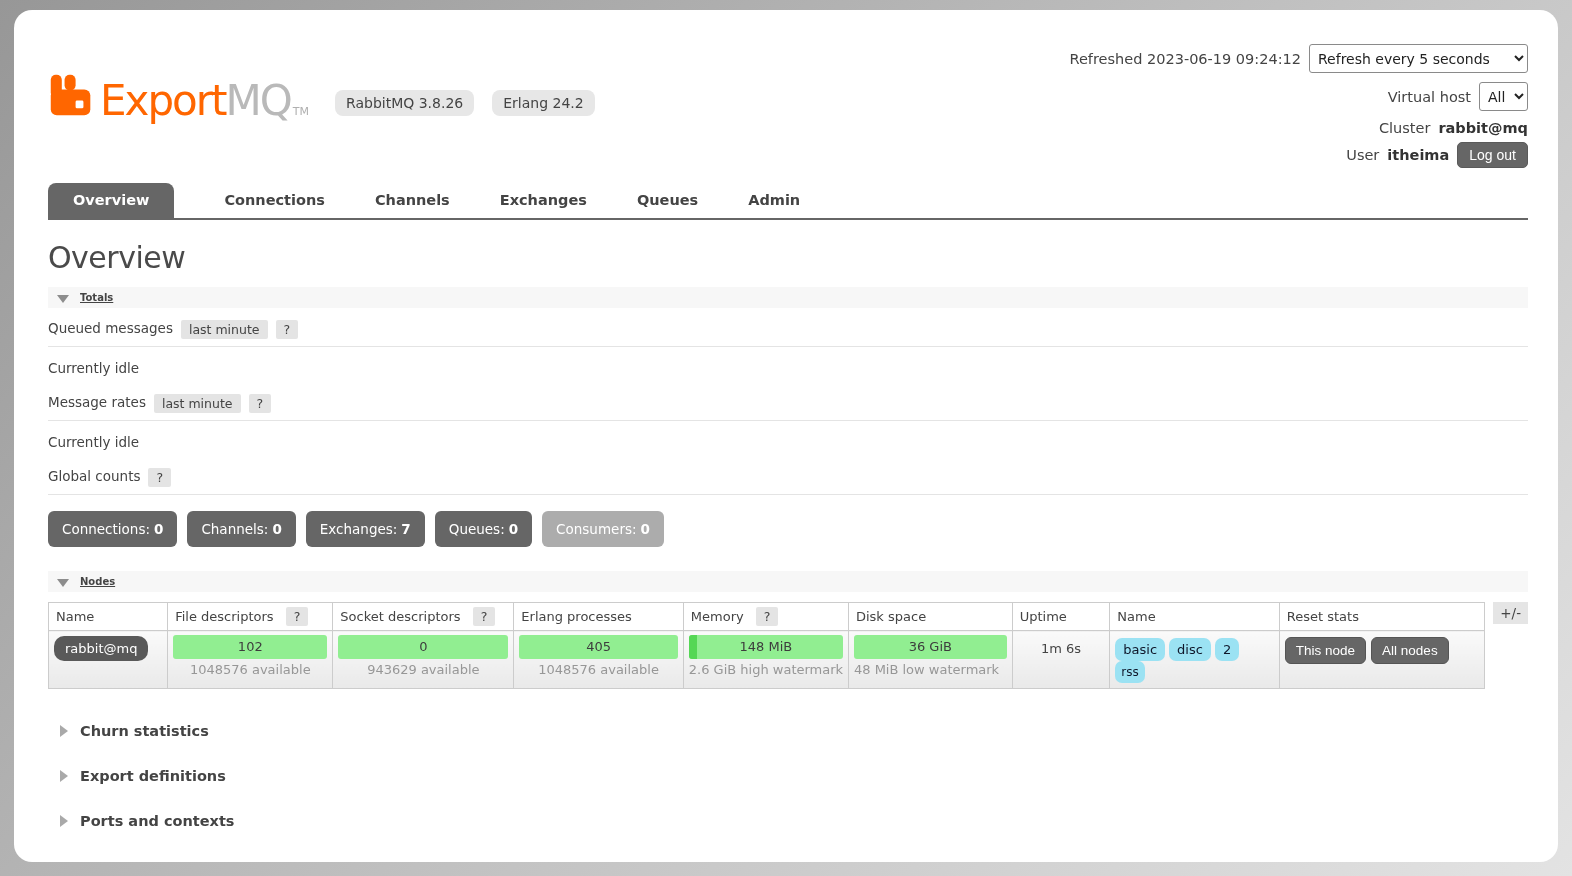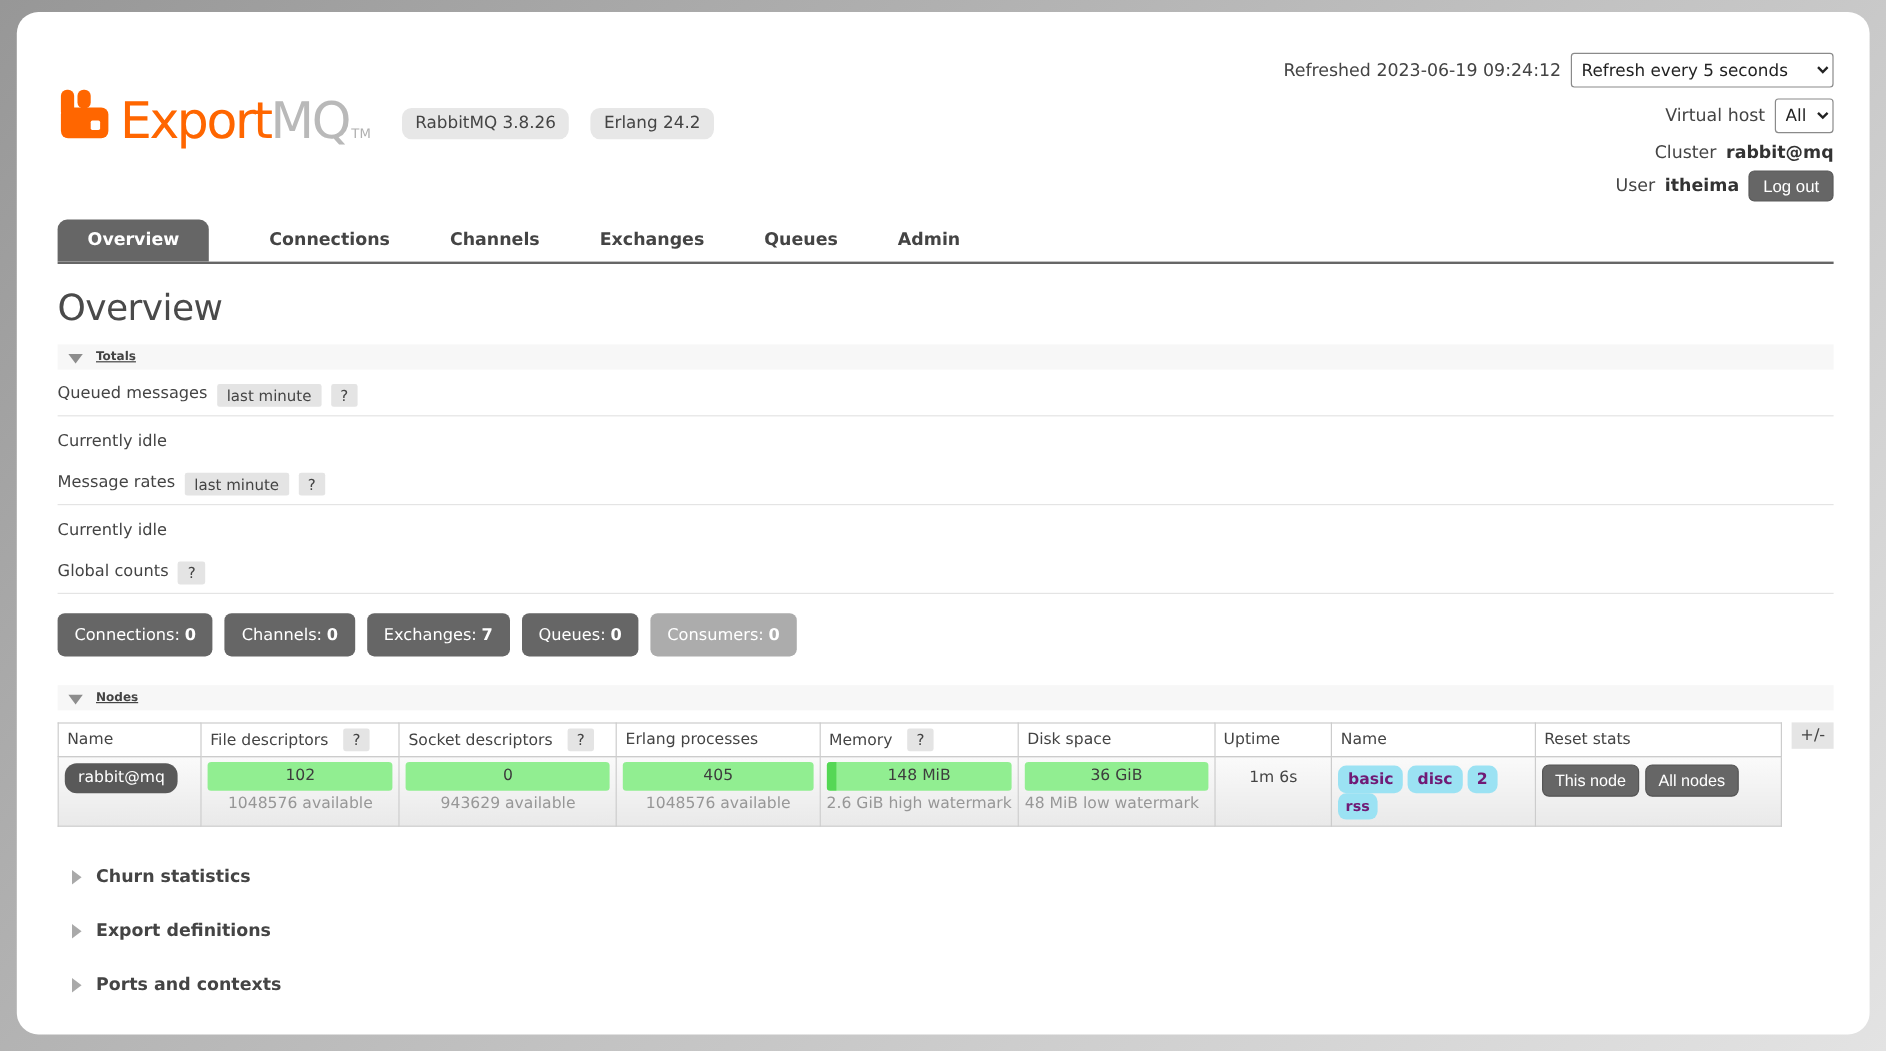--- a/index.html
+++ b/index.html
@@ -49,21 +49,21 @@
   table.nodes { border-collapse:collapse; table-layout:fixed; width:1456px; font-size:13px; }
   table.nodes th { border:1px solid #ccc; background:#fff; font-weight:400; color:#444; text-align:left; padding:5px 7px; height:28px; white-space:nowrap; overflow:hidden; }
   table.nodes td { border:1px solid #ccc; background:linear-gradient(#fafafa,#e9e9e9); vertical-align:top; padding:4px 5px 5px; height:49px; }
   .bar { position:relative; background:#91ee91; border-radius:3px; height:24px; line-height:24px; text-align:center; color:#3d3d3d; overflow:hidden; }
   .bar .fill { position:absolute; left:0; top:0; bottom:0; background:#55d755; }
   .bar .bar-label { position:relative; }
   .cell-sub { color:#979797; font-size:13px; margin-top:3px; text-align:center; }
   .cell-sub.left-overflow { text-align:left; white-space:nowrap; display:inline-block; }
   .node-badge { display:inline-block; background:#595959; color:#fff; border-radius:10px; padding:5px 11px; font-size:13px; margin-top:1px; cursor:pointer; }
   .uptime-val { text-align:center; padding-top:6px; color:#444; }
-  .tag { display:inline-block; background:#9be2f3; color:#701a75; border-radius:7px; padding:4px 8px; margin-right:4px; font-size:13px;font-weight:bold; }
+  .tag { display:inline-block; background:#9be2f3; color:#0f172a; border-radius:7px; padding:4px 8px; margin-right:4px; font-size:13px; }
   .tag.small { font-size:12px; padding:4px 6px; }
   .btn-dark { background:#666; color:#fff; border:1px solid #555; border-radius:6px; padding:5px 10px; font-size:13.5px; margin-right:5px; cursor:pointer; white-space:nowrap; }
   .plusminus { background:#e5e5e5; color:#444; padding:3px 7px; font-size:13.5px; margin-left:8px; cursor:pointer; }
   
   .collapsed { display:flex; align-items:center; gap:12px; font-weight:bold; font-size:14.5px; color:#444; margin:29px 0 29px 12px; cursor:pointer; }
 </style>
 </head>
 <body>
 
 <div class="card">

